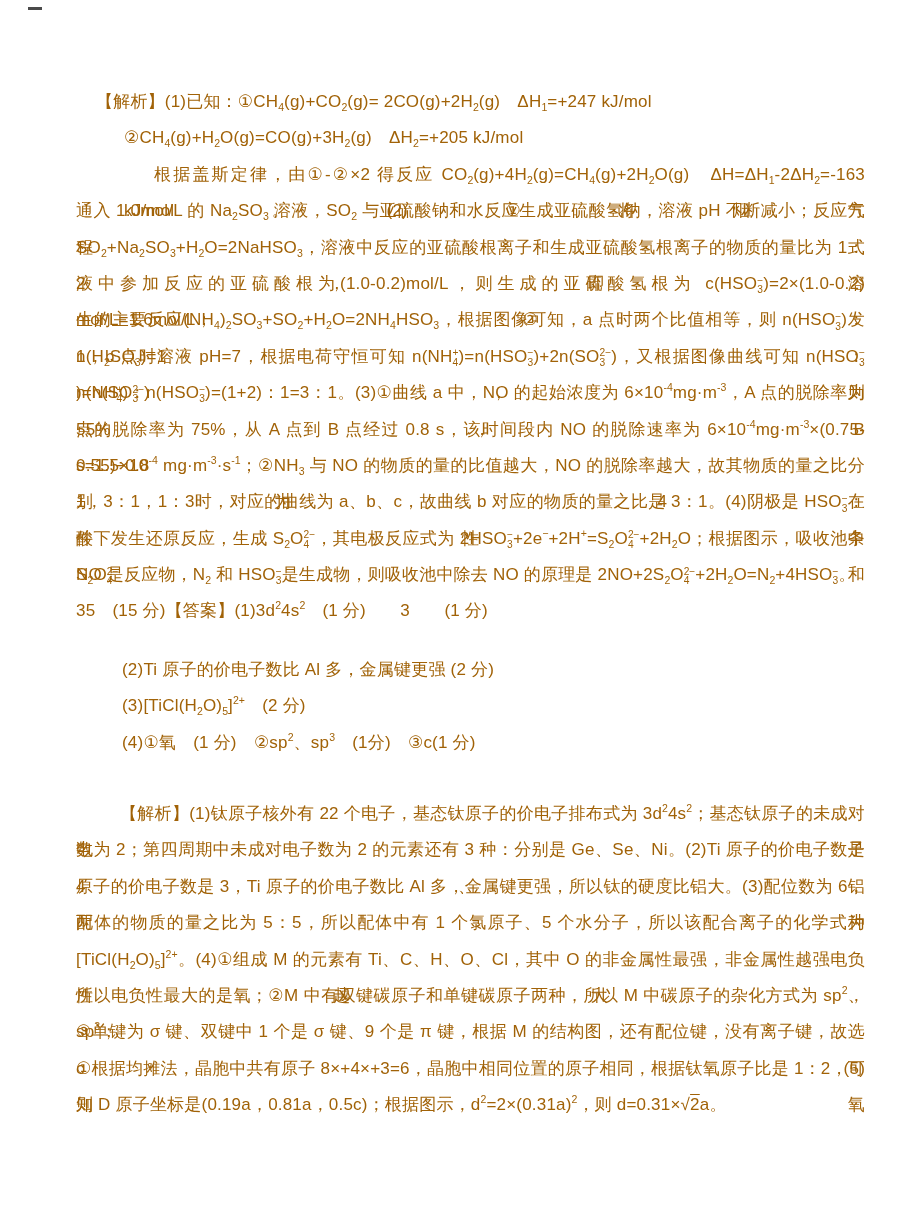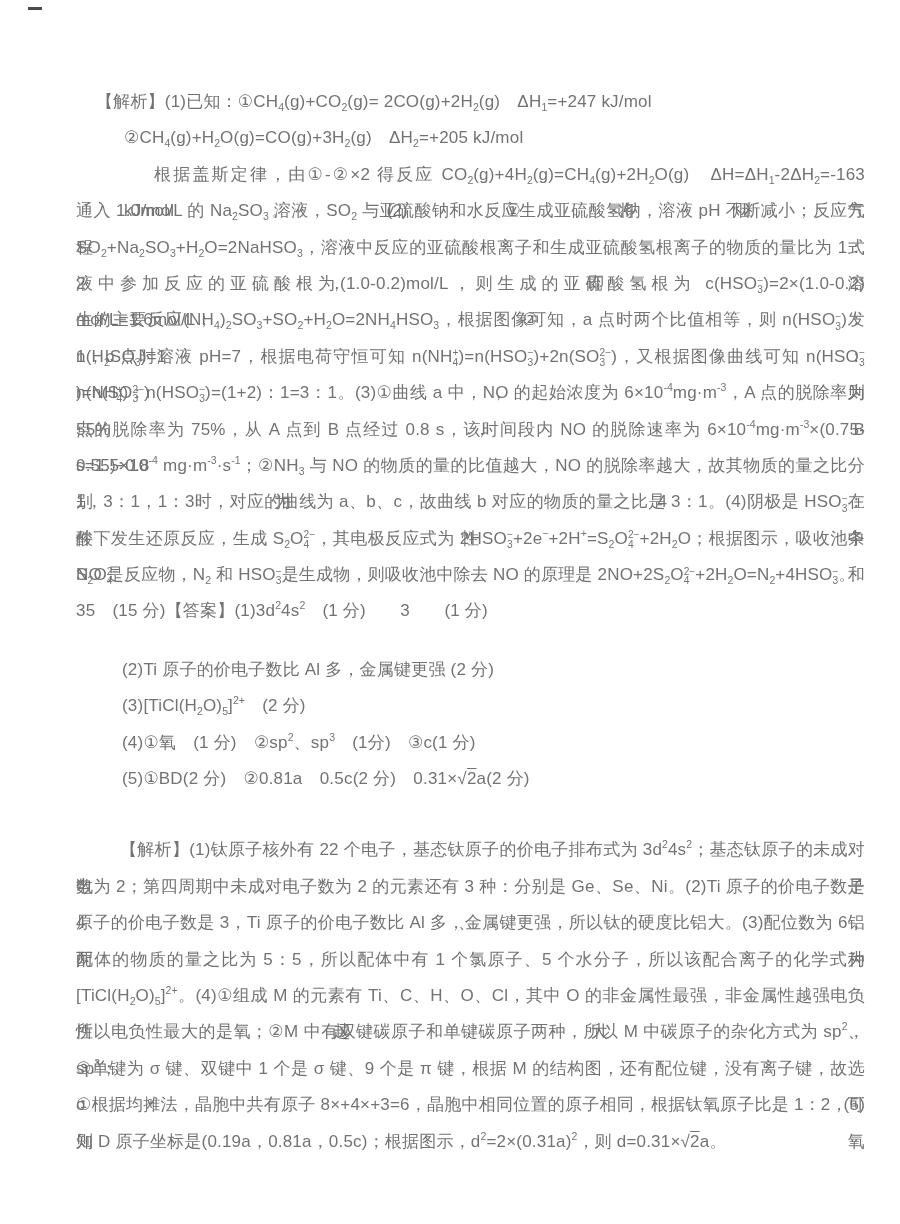--- a/index.html
+++ b/index.html
@@ -41,40 +41,39 @@
   .rad{text-decoration:overline;}
   #artifact{
     position:absolute;left:28px;top:7px;width:14px;height:3px;
     background:#4a4a4a;
   }
 </style>
 </head>
 <body style="background: rgb(255, 255, 255);">
 
 <div id="artifact"></div>
-<div id="doc" style="color: #737373;">
+<div id="doc" style="color: #a16207;">
     <div class="line" style="text-indent: 20px;">【解析】(1)已知：①CH<sub>4</sub>(g)+CO<sub>2</sub>(g)= 2CO(g)+2H<sub>2</sub>(g)　ΔH<sub>1</sub>=+247 kJ/mol</div>
     <div class="line" style="text-indent: 48px;">②CH<sub>4</sub>(g)+H<sub>2</sub>O(g)=CO(g)+3H<sub>2</sub>(g)　ΔH<sub>2</sub>=+205 kJ/mol</div>
     <div class="line just" style="text-indent: 30px; margin-left: 48px;">根据盖斯定律，由①-②×2 得反应 CO<sub>2</sub>(g)+4H<sub>2</sub>(g)=CH<sub>4</sub>(g)+2H<sub>2</sub>O(g)　ΔH=ΔH<sub>1</sub>-2ΔH<sub>2</sub>=-163 kJ/mol。(2)①将烟气</div>
     <div class="line just">通入 1.0mol/L 的 Na<sub>2</sub>SO<sub>3</sub> 溶液，SO<sub>2</sub> 与亚硫酸钠和水反应生成亚硫酸氢钠，溶液 pH 不断减小；反应方程式</div>
     <div class="line just">SO<sub>2</sub>+Na<sub>2</sub>SO<sub>3</sub>+H<sub>2</sub>O=2NaHSO<sub>3</sub>，溶液中反应的亚硫酸根离子和生成亚硫酸氢根离子的物质的量比为 1：2，即溶</div>
     <div class="line just">液中参加反应的亚硫酸根为(1.0-0.2)mol/L，则生成的亚硫酸氢根为 c(HSO<span class="ss"><span class="t">−</span><span class="b">3</span></span>)=2×(1.0-0.2) mol/L=1.6mol/L；②发</div>
     <div class="line just">生的主要反应(NH<sub>4</sub>)<sub>2</sub>SO<sub>3</sub>+SO<sub>2</sub>+H<sub>2</sub>O=2NH<sub>4</sub>HSO<sub>3</sub>，根据图像可知，a 点时两个比值相等，则 n(HSO<span class="ss"><span class="t">−</span><span class="b">3</span></span>)：n(H<sub>2</sub>SO<sub>3</sub>)=1：</div>
     <div class="line just">1，b 点时溶液 pH=7，根据电荷守恒可知 n(NH<span class="ss"><span class="t">+</span><span class="b">4</span></span>)=n(HSO<span class="ss"><span class="t">−</span><span class="b">3</span></span>)+2n(SO<span class="ss"><span class="t">2−</span><span class="b">3</span></span>)，又根据图像曲线可知 n(HSO<span class="ss"><span class="t">−</span><span class="b">3</span></span>)=n(SO<span class="ss"><span class="t">2−</span><span class="b">3</span></span>)，则</div>
     <div class="line just">n(NH<span class="ss"><span class="t">+</span><span class="b">4</span></span>)：n(HSO<span class="ss"><span class="t">−</span><span class="b">3</span></span>)=(1+2)：1=3：1。(3)①曲线 a 中，NO 的起始浓度为 6×10<sup>-4</sup>mg·m<sup>-3</sup>，A 点的脱除率为 55%，B</div>
     <div class="line just">点的脱除率为 75%，从 A 点到 B 点经过 0.8 s，该时间段内 NO 的脱除速率为 6×10<sup>-4</sup>mg·m<sup>-3</sup>×(0.75-0.55)÷0.8</div>
     <div class="line just">s=1.5×10<sup>-4</sup> mg·m<sup>-3</sup>·s<sup>-1</sup>；②NH<sub>3</sub> 与 NO 的物质的量的比值越大，NO 的脱除率越大，故其物质的量之比分别为 4：</div>
     <div class="line just">1，3：1，1：3时，对应的曲线为 a、b、c，故曲线 b 对应的物质的量之比是 3：1。(4)阴极是 HSO<span class="ss"><span class="t">−</span><span class="b">3</span></span>在酸性条</div>
     <div class="line just">件下发生还原反应，生成 S<sub>2</sub>O<span class="ss"><span class="t">2−</span><span class="b">4</span></span>，其电极反应式为 2HSO<span class="ss"><span class="t">−</span><span class="b">3</span></span>+2e<sup>−</sup>+2H<sup>+</sup>=S<sub>2</sub>O<span class="ss"><span class="t">2−</span><span class="b">4</span></span>+2H<sub>2</sub>O；根据图示，吸收池中 S<sub>2</sub>O<span class="ss"><span class="t">2−</span><span class="b">4</span></span>和</div>
     <div class="line">NO 是反应物，N<sub>2</sub> 和 HSO<span class="ss"><span class="t">−</span><span class="b">3</span></span>是生成物，则吸收池中除去 NO 的原理是 2NO+2S<sub>2</sub>O<span class="ss"><span class="t">2−</span><span class="b">4</span></span>+2H<sub>2</sub>O=N<sub>2</sub>+4HSO<span class="ss"><span class="t">−</span><span class="b">3</span></span>。</div>
     <div class="line">35　(15 分)【答案】(1)3d<sup>2</sup>4s<sup>2</sup>　(1 分)　　3　　(1 分)</div>
     <div class="line" style="text-indent: 46px; margin-top: 22px;">(2)Ti 原子的价电子数比 Al 多，金属键更强 (2 分)</div>
     <div class="line" style="text-indent: 46px;">(3)[TiCl(H<sub>2</sub>O)<sub>5</sub>]<sup>2+</sup>　(2 分)</div>
     <div class="line" style="text-indent: 46px;">(4)①氧　(1 分)　②sp<sup>2</sup>、sp<sup>3</sup>　(1分)　③c(1 分)</div>
-    <div class="line" style="text-indent: 46px;">(5)①BD(2 分)　②0.81a　0.5c(2 分)　0.31×√<span class="rad">2</span>a(2 分)</div>
     <div class="line just" style="text-indent: 44px; margin-top: 35px;">【解析】(1)钛原子核外有 22 个电子，基态钛原子的价电子排布式为 3d<sup>2</sup>4s<sup>2</sup>；基态钛原子的未成对电子</div>
     <div class="line just">数为 2；第四周期中未成对电子数为 2 的元素还有 3 种：分别是 Ge、Se、Ni。(2)Ti 原子的价电子数是 4、铝</div>
     <div class="line just">原子的价电子数是 3，Ti 原子的价电子数比 Al 多，金属键更强，所以钛的硬度比铝大。(3)配位数为 6，两种</div>
     <div class="line just">配体的物质的量之比为 5：5，所以配体中有 1 个氯原子、5 个水分子，所以该配合离子的化学式为</div>
     <div class="line just">[TiCl(H<sub>2</sub>O)<sub>5</sub>]<sup>2+</sup>。(4)①组成 M 的元素有 Ti、C、H、O、Cl，其中 O 的非金属性最强，非金属性越强电负性越大，</div>
     <div class="line just">所以电负性最大的是氧；②M 中有双键碳原子和单键碳原子两种，所以 M 中碳原子的杂化方式为 sp<sup>2</sup>、sp<sup>3</sup>；</div>
     <div class="line just">③单键为 σ 键、双键中 1 个是 σ 键、9 个是 π 键，根据 M 的结构图，还有配位键，没有离子键，故选 c。(5)</div>
     <div class="line just">①根据均摊法，晶胞中共有原子 8×+4×+3=6，晶胞中相同位置的原子相同，根据钛氧原子比是 1：2，可知氧</div>
     <div class="line">则 D 原子坐标是(0.19a，0.81a，0.5c)；根据图示，d<sup>2</sup>=2×(0.31a)<sup>2</sup>，则 d=0.31×√<span class="rad">2</span>a。</div>
   </div>

